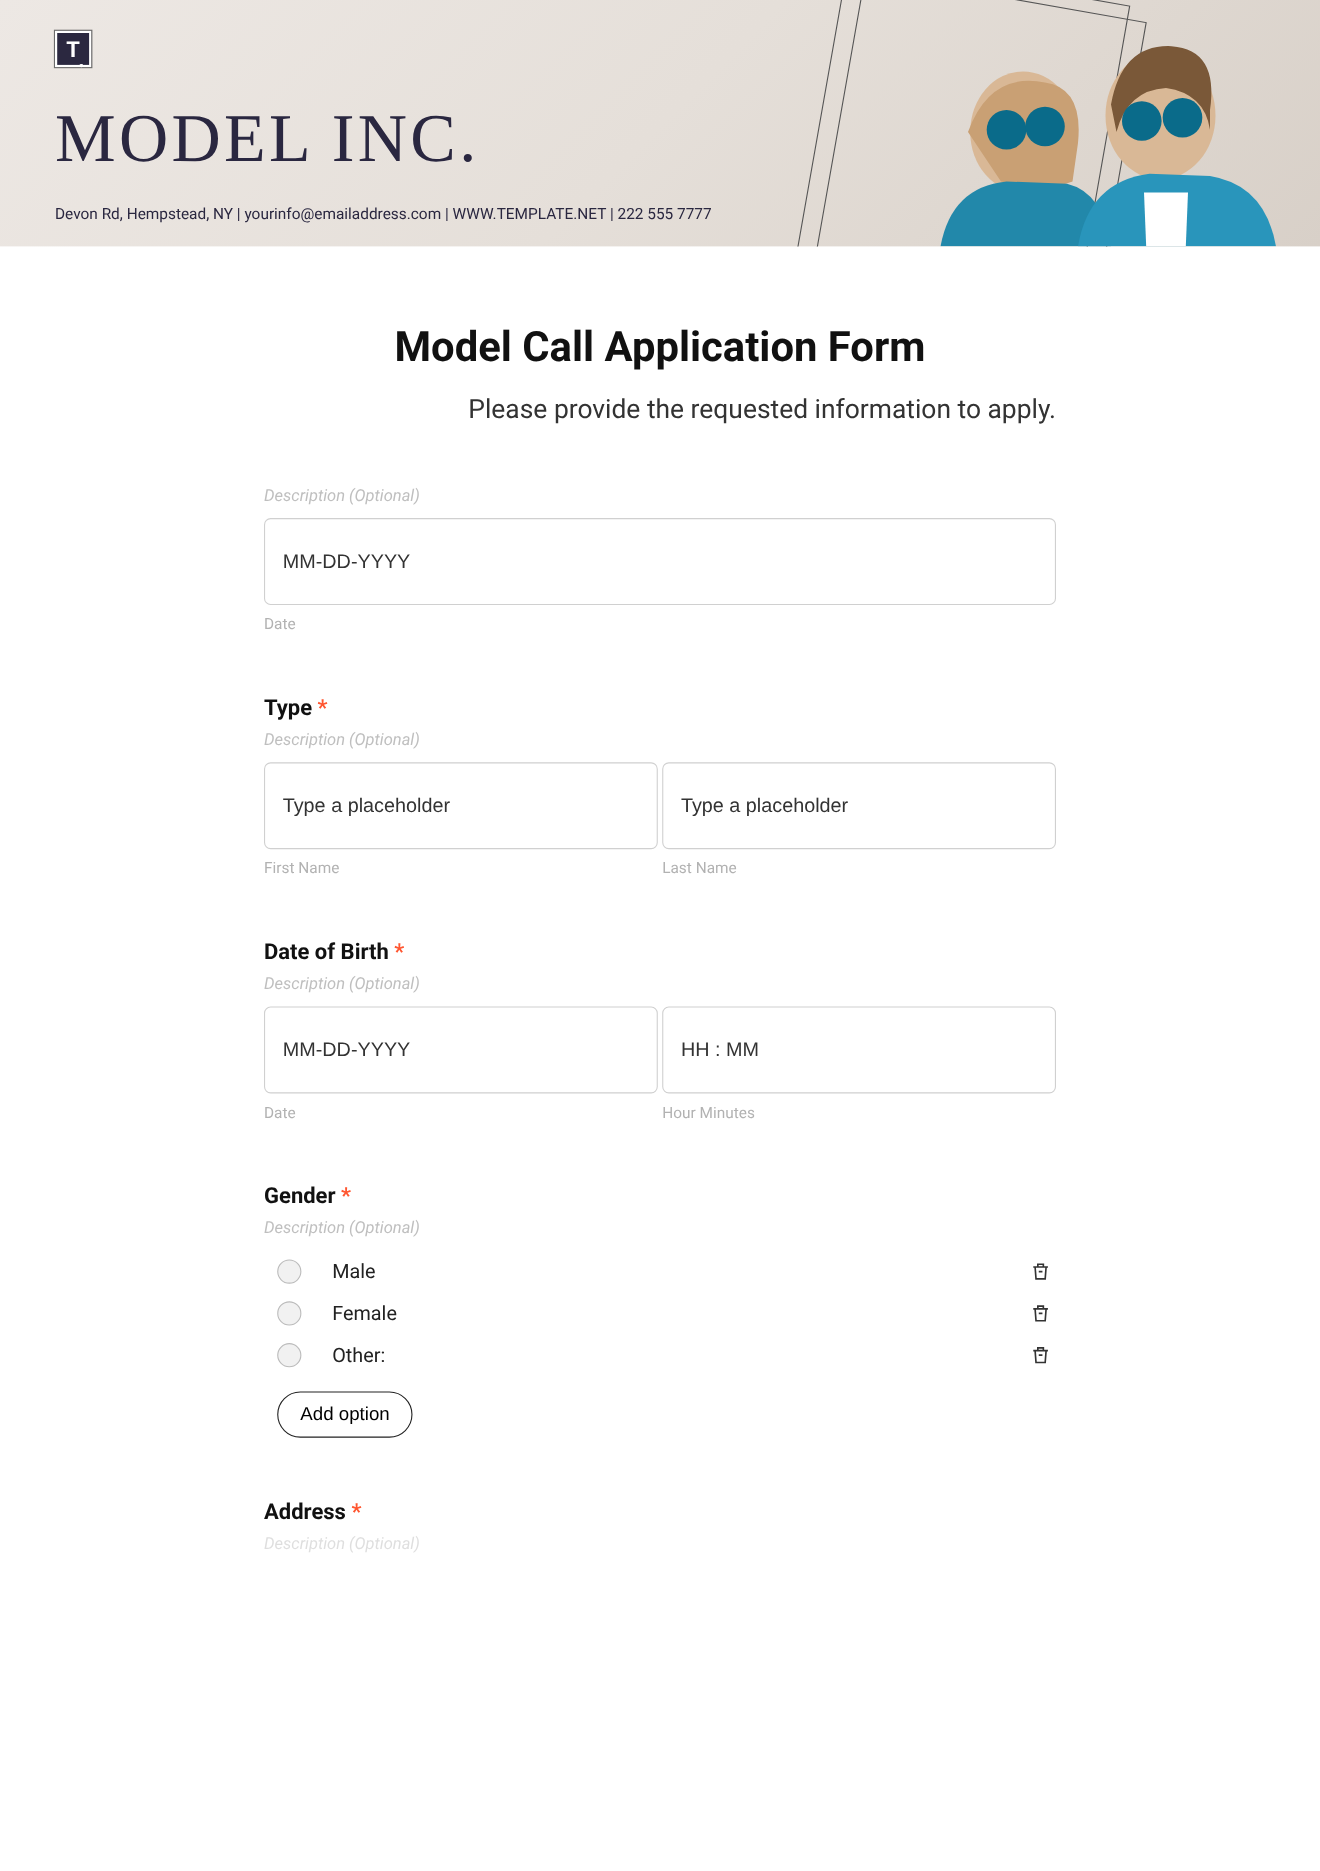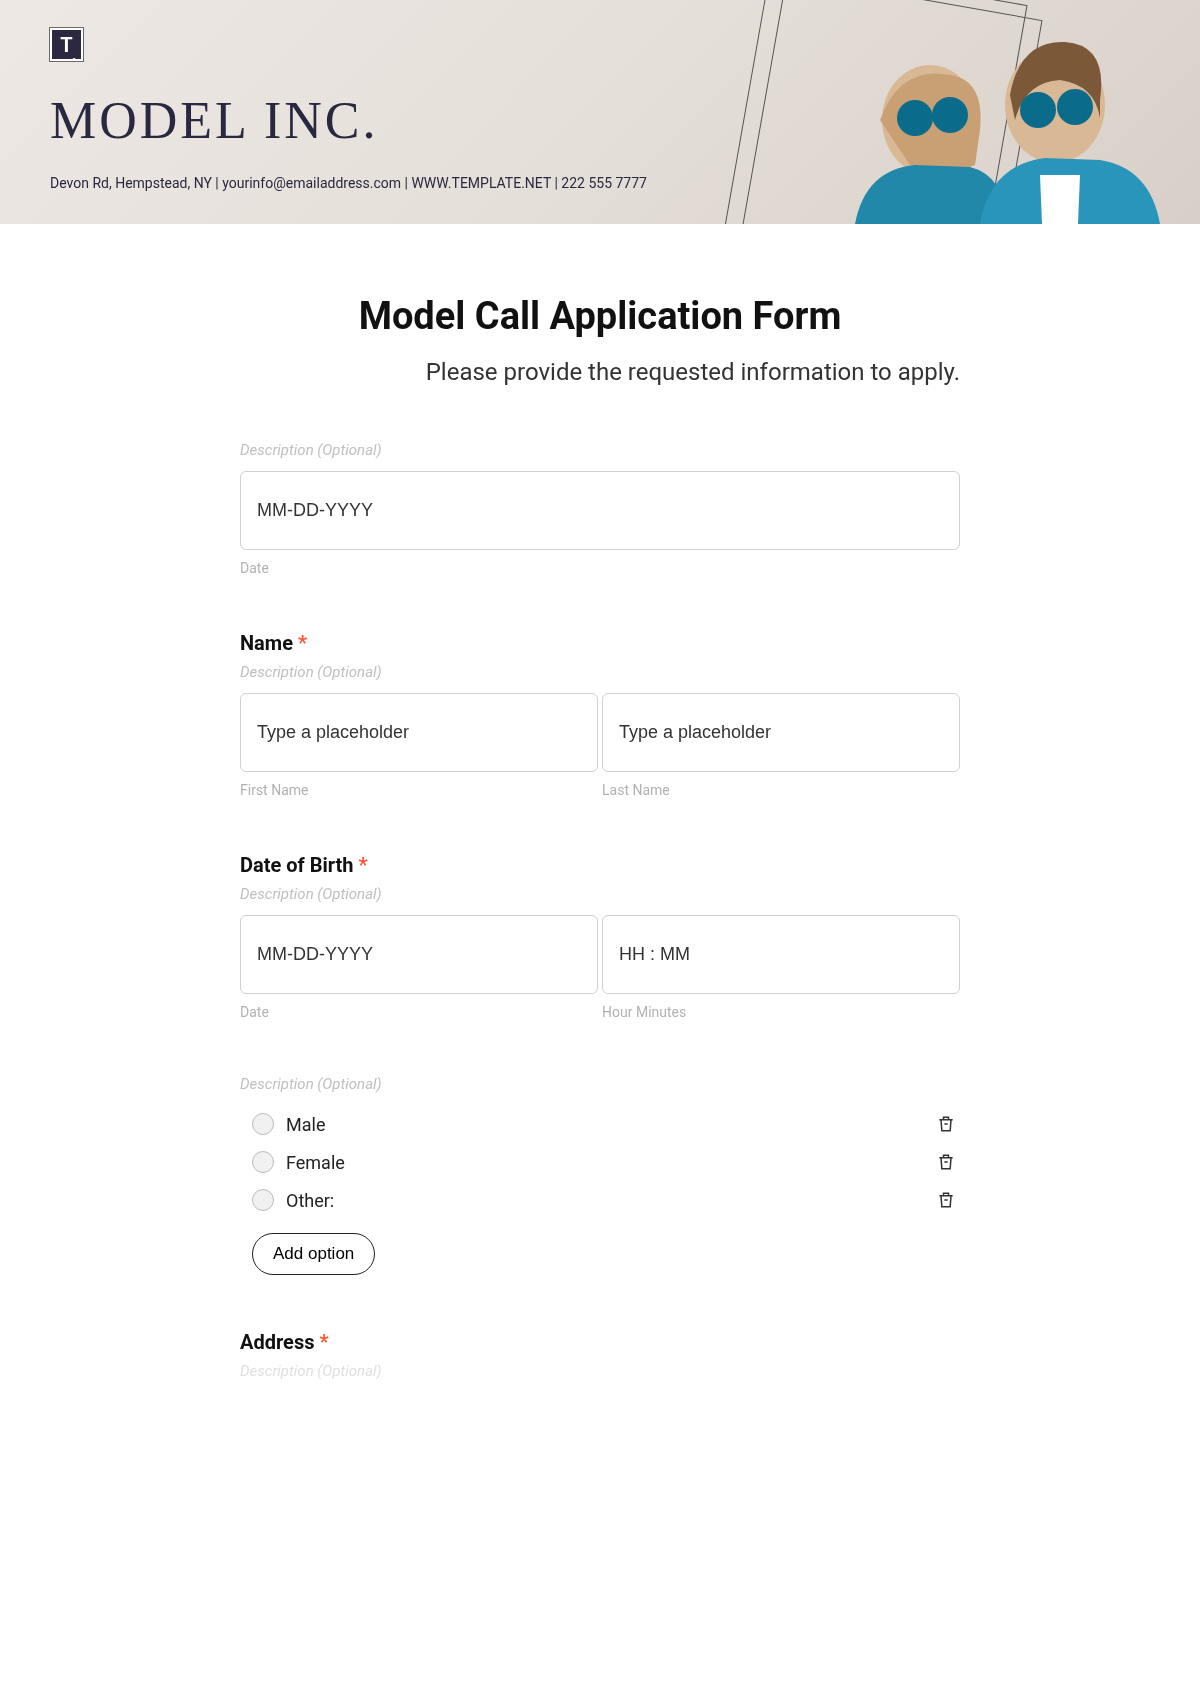--- a/index.html
+++ b/index.html
@@ -35,21 +35,21 @@
     }
     .logo-box::after {
       content: ".";
       position: absolute;
       right: 4px;
       bottom: 2px;
       line-height: 6px;
     }
     .company-name {
       font-family: Georgia, "Times New Roman", serif;
-      font-size: 52px;
+      font-size: 62px;
       font-weight: 400;
       color: #2a2740;
       letter-spacing: 3px;
       margin-top: 30px;
     }
     .company-info {
       font-size: 14px;
       color: #2a2740;
       margin-top: 25px;
     }
@@ -145,21 +145,21 @@
     }
     .radio-row {
       display: flex;
       align-items: center;
       justify-content: space-between;
       padding: 8px 4px 8px 12px;
     }
     .radio-left {
       display: flex;
       align-items: center;
-      gap: 12px;
+      gap: 28px;
     }
     .radio-circle {
       width: 22px;
       height: 22px;
       border: 1.5px solid #bbb;
       border-radius: 50%;
       background: #f1f1f1;
     }
     .radio-label {
       font-size: 18px;
@@ -212,21 +212,21 @@
   <p class="form-subtitle">Please provide the requested information to apply.</p>
 
   <div class="field-group">
     <div class="field-description">Description (Optional)</div>
     <input class="input-box" placeholder="MM-DD-YYYY" style="">
     <div class="sub-label">Date</div>
   </div>
 
   <div class="field-group">
     <div class="field-label">
-      <span>Name</span>
+      <span>Type</span>
       <span class="required">*</span>
     </div>
     <div class="field-description">Description (Optional)</div>
     <div class="row-2">
       <div class="col">
         <input class="input-box" placeholder="Type a placeholder" style="">
         <div class="sub-label">First Name</div>
       </div>
       <div class="col">
         <input class="input-box" placeholder="Type a placeholder" style="">
@@ -247,20 +247,24 @@
         <div class="sub-label">Date</div>
       </div>
       <div class="col">
         <input class="input-box" placeholder="HH : MM" style="">
         <div class="sub-label">Hour Minutes</div>
       </div>
     </div>
   </div>
 
   <div class="field-group">
+    <div class="field-label">
+      <span>Gender</span>
+      <span class="required">*</span>
+    </div>
     <div class="field-description">Description (Optional)</div>
     <div class="radio-options">
       <div class="radio-row">
         <div class="radio-left">
           <div class="radio-circle"></div>
           <span class="radio-label">Male</span>
         </div>
         <svg class="trash-icon" viewBox="0 0 24 24" fill="none" stroke="#333" stroke-width="1.8">
           <path d="M4 7h16M9 7V4h6v3M6 7l1 13h10l1-13M10 12h4"></path>
         </svg>

